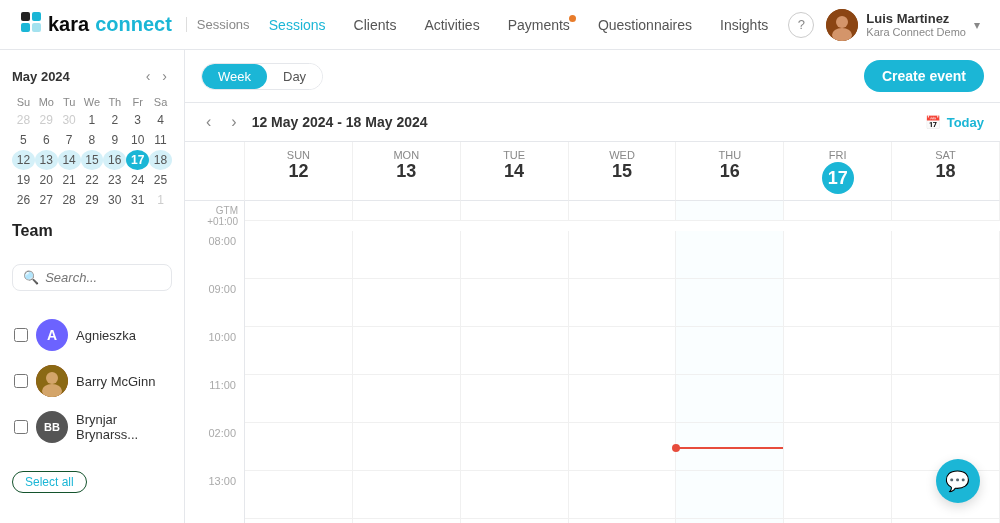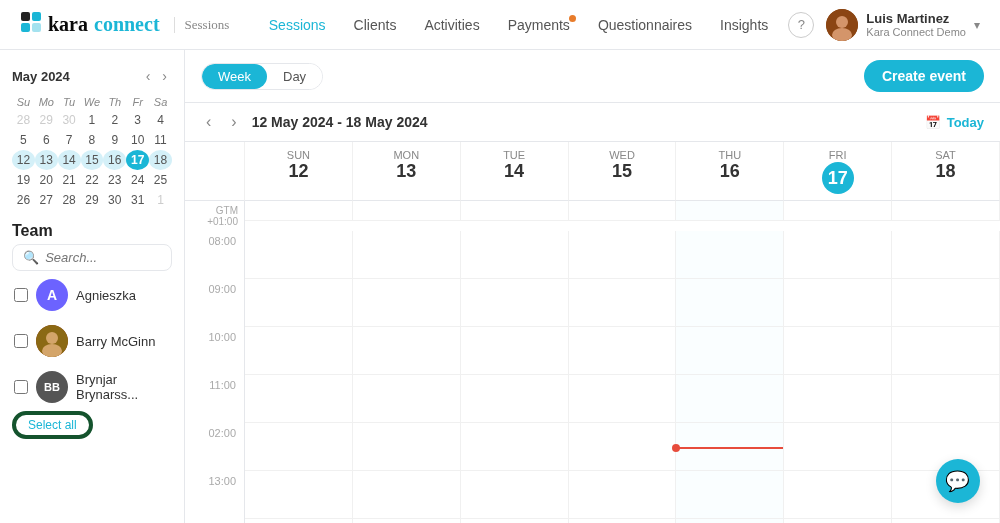--- a/index.html
+++ b/index.html
@@ -3,21 +3,21 @@
   <meta charset="utf-8">
   <style>
     * { box-sizing: border-box; margin: 0; padding: 0; }
     body { font-family: -apple-system, BlinkMacSystemFont, 'Segoe UI', sans-serif; background: #f5f6fa; font-size: 14px; color: #333; height: 523px; overflow: hidden; }
 
     
     .topnav {
       display: flex; align-items: center; background: #fff;
       border-bottom: 1px solid #e5e7eb; padding: 0 20px; height: 50px;
     }
-    .brand { display: flex; align-items: center; gap: 6px; font-size: 22px; font-weight: 700; font-family: Liberation Serif, serif; }
+    .brand { display: flex; align-items: center; gap: 6px; font-size: 22px; font-weight: 700; }
     .brand-sessions { color: #888; font-size: 13px; font-weight: 400; border-left: 1px solid #ddd; padding-left: 10px; margin-left: 8px; }
     .nav-links { display: flex; align-items: center; gap: 4px; margin-left: auto; }
     .nav-link { padding: 6px 12px; color: #555; font-size: 14px; text-decoration: none; border-radius: 6px; cursor: pointer; }
     .nav-link.active { color: #1bb6d6; }
     .nav-help { width: 26px; height: 26px; border-radius: 50%; border: 1px solid #ccc; display: flex; align-items: center; justify-content: center; color: #888; font-size: 13px; cursor: pointer; margin-left: 4px; }
     .nav-user { display: flex; align-items: center; gap: 8px; cursor: pointer; margin-left: 8px; }
     .user-avatar { width: 32px; height: 32px; border-radius: 50%; background: #8b4513; display: flex; align-items: center; justify-content: center; overflow: hidden; }
     .user-info { display: flex; flex-direction: column; }
     .user-name { font-size: 13px; font-weight: 600; color: #333; }
     .user-sub { font-size: 11px; color: #888; }
@@ -28,37 +28,37 @@
 
     
     .sidebar { width: 185px; background: #fff; border-right: 1px solid #e5e7eb; padding: 16px 12px; display: flex; flex-direction: column; gap: 12px; overflow-y: auto; flex-shrink: 0; }
 
     
     .mini-cal { width: 100%; }
     .mini-cal-header { display: flex; align-items: center; justify-content: space-between; margin-bottom: 8px; }
     .mini-cal-title { font-size: 13px; font-weight: 600; color: #333; }
     .mini-cal-nav { background: none; border: none; cursor: pointer; color: #888; font-size: 14px; padding: 2px 5px; }
     .cal-grid { width: 100%; border-collapse: collapse; }
-    .cal-grid th { font-size: 11px; color: #888; text-align: center; padding: 2px 0; font-weight: 500; font-style: italic; }
+    .cal-grid th { font-size: 11px; color: #888; text-align: center; padding: 2px 0; font-weight: 500; }
     .cal-grid td { font-size: 12px; text-align: center; padding: 3px 2px; cursor: pointer; border-radius: 50%; color: #555; }
     .cal-grid td.other-month { color: #ccc; }
     .cal-grid td.today { background: #1bb6d6; color: #fff; border-radius: 50%; font-weight: 700; }
 
     
-    .team-section { display: flex; flex-direction: column; gap: 4px; }
+    .team-section { display: flex; flex-direction: column; gap: 24px; }
     .team-title { font-size: 16px; font-weight: 700; color: #222; }
     .search-box { display: flex; align-items: center; gap: 6px; border: 1px solid #e5e7eb; border-radius: 8px; padding: 5px 10px; background: #fff; }
     .search-icon { color: #bbb; font-size: 13px; }
     .search-input { border: none; outline: none; font-size: 13px; color: #333; width: 100%; background: transparent; font-style: italic; }
     .team-list { display: flex; flex-direction: column; gap: 6px; }
     .team-item { display: flex; align-items: center; gap: 8px; padding: 4px 2px; }
     .team-checkbox { width: 14px; height: 14px; border: 1px solid #ccc; border-radius: 3px; flex-shrink: 0; cursor: pointer; }
     .team-avatar { width: 32px; height: 32px; border-radius: 50%; display: flex; align-items: center; justify-content: center; font-size: 13px; font-weight: 700; color: #fff; flex-shrink: 0; overflow: hidden; }
     .team-name { font-size: 13px; color: #333; }
-    .select-all-btn { background: none; border: 4px solid #14532d; color: #1bb6d6; border-radius: 16px; padding: 3px 12px; font-size: 12px; cursor: pointer; width: fit-content; }
+    .select-all-btn { background: none; border: 1px solid #14532d; color: #1bb6d6; border-radius: 16px; padding: 3px 12px; font-size: 12px; cursor: pointer; width: fit-content; }
 
     
     .cal-main { flex: 1; display: flex; flex-direction: column; overflow: hidden; background: #fff; }
     .cal-toolbar { display: flex; align-items: center; justify-content: space-between; padding: 10px 16px; border-bottom: 1px solid #e5e7eb; flex-shrink: 0; }
     .cal-toolbar-left { display: flex; align-items: center; gap: 8px; }
     .week-day-toggle { display: flex; border-radius: 20px; overflow: hidden; border: 1px solid #e5e7eb; }
     .toggle-btn { padding: 5px 16px; font-size: 13px; cursor: pointer; border: none; background: #fff; color: #555; }
     .toggle-btn.active { background: #1bb6d6; color: #fff; border-radius: 20px; }
     .create-event-btn { background: #1bb6d6; color: #fff; border: none; border-radius: 20px; padding: 8px 18px; font-size: 14px; font-weight: 600; cursor: pointer; }
 

